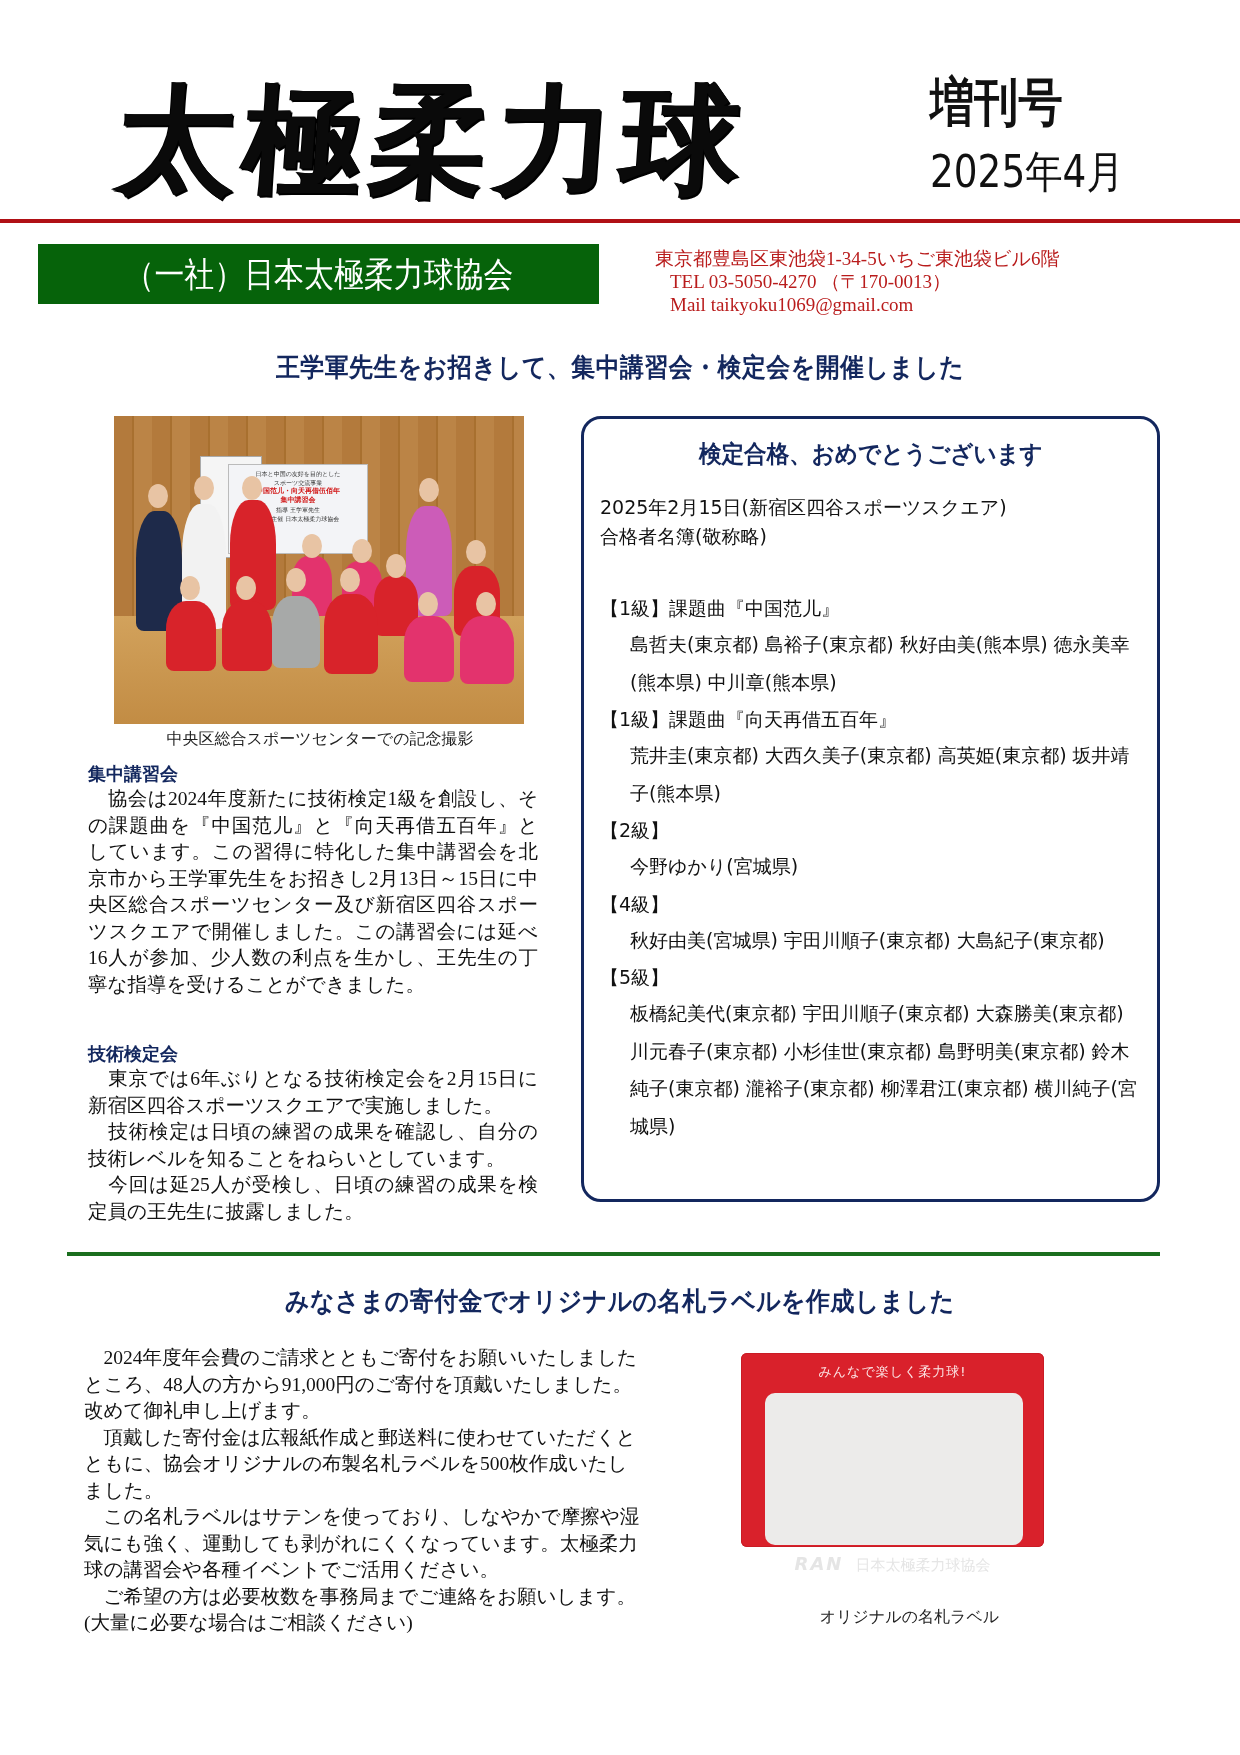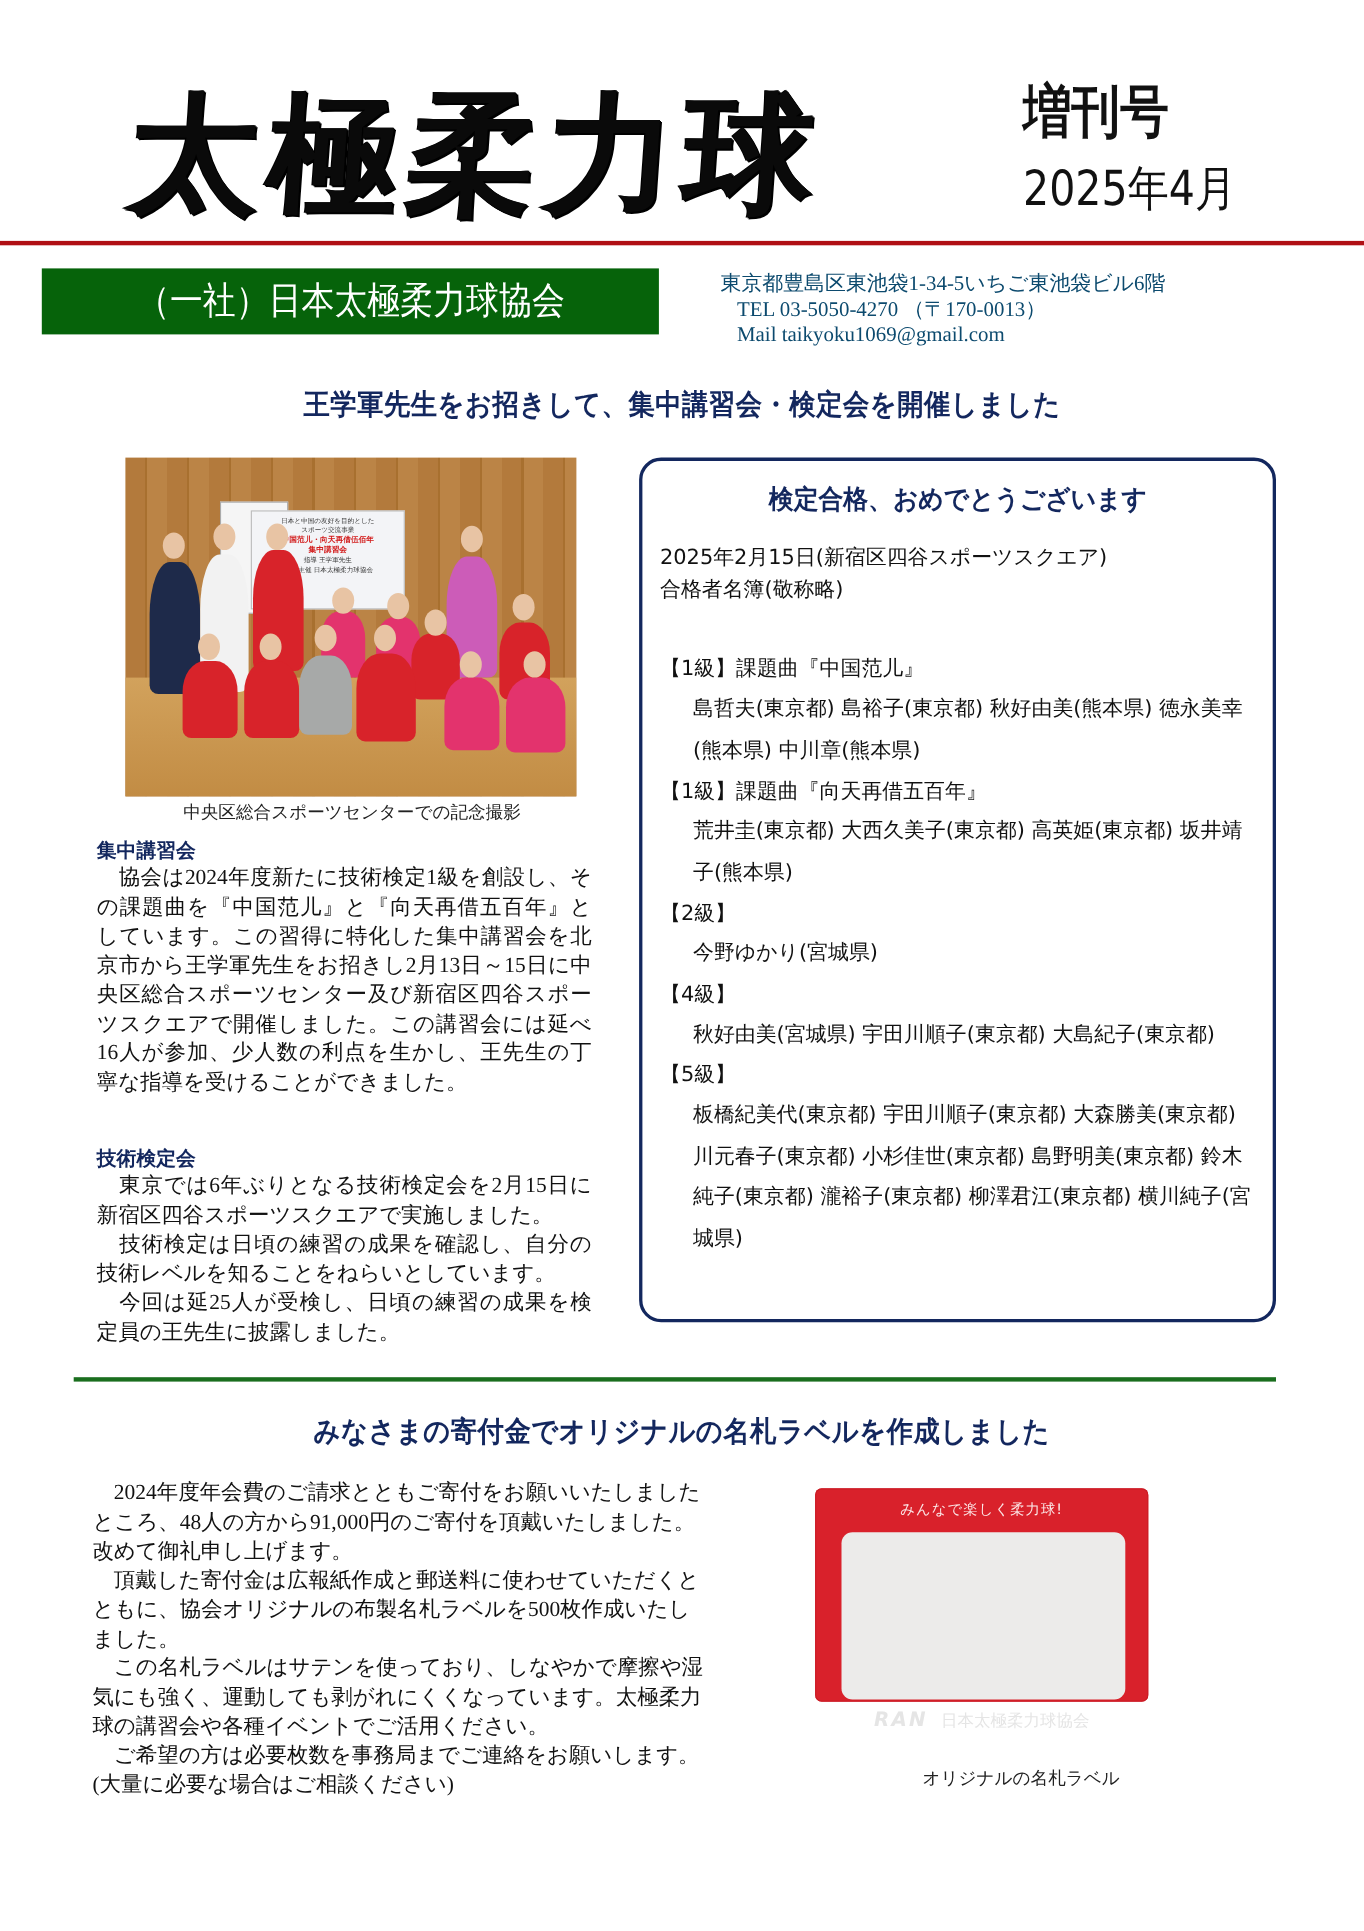--- a/index.html
+++ b/index.html
@@ -33,21 +33,21 @@
     
     .org-box {
       left: 38px; top: 244px; width: 561px; height: 60px;
       background: #06630a; color: #fff;
       font-size: 34px; line-height: 60px; text-align: center;
     }
     .org-box span { display: inline-block; transform: scaleX(0.88); }
     .contact {
       left: 655px; top: 247px; width: 560px;
       font-family: "Liberation Serif", "DejaVu Serif", serif;
-      font-size: 19px; line-height: 23px; color: #0c4a6e;
+      font-size: 19px; line-height: 23px; color: #b91c1c;
     }
     .contact div { white-space: nowrap; }
     .contact .indent { padding-left: 15px; }
 
     
     .section-heading {
       left: 0; width: 1240px; text-align: center;
       font-size: 26px; font-weight: bold; color: #13275e;
       letter-spacing: 0.5px;
     }
@@ -134,21 +134,21 @@
     .label-window {
       position: absolute; left: 24px; top: 40px; width: 258px; height: 152px;
       background: #ecebea; border-radius: 10px;
     }
     .label-bottom {
       position: absolute; left: 0; top: 200px; width: 303px; text-align: center;
       color: #e5e5e5; font-size: 15px;
     }
     .label-bottom .ran { font-weight: bold; font-style: italic; font-size: 18px; margin-right: 12px; letter-spacing: 2px; }
     .caption-label {
-      left: 715px; top: 1607px; width: 303px; text-align: right;
+      left: 758px; top: 1607px; width: 303px; text-align: center;
       font-size: 16px; color: #222;
     }
   </style>
 </head>
 <body>
 
 <div class="abs masthead-title">太極柔力球</div>
 <div class="abs issue-label">増刊号</div>
 <div class="abs issue-date">2025年4月</div>
 <div class="abs red-rule"></div>

